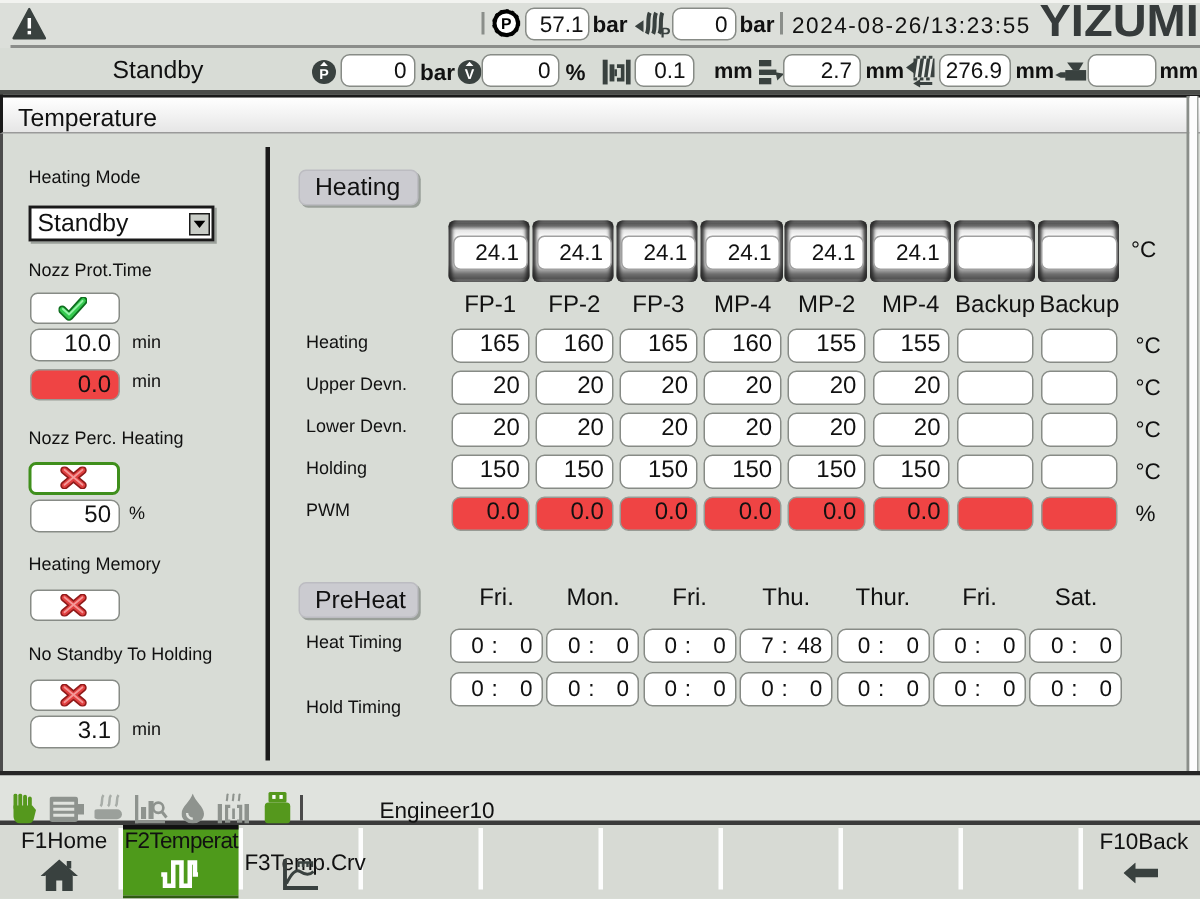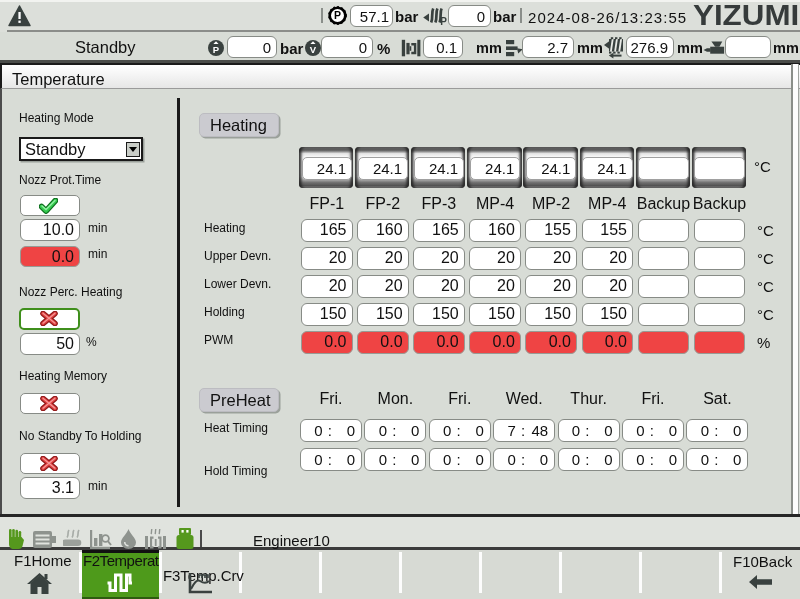--- a/index.html
+++ b/index.html
@@ -289,21 +289,21 @@
 <div class="gbox" style="left:469.3px;top:330.9px;width:51.5px;height:23px;font-size:16px;">0.0</div>
 <div class="gbox" style="left:525.4px;top:330.9px;width:51.5px;height:23px;font-size:16px;">0.0</div>
 <div class="gbox" style="left:581.5px;top:330.9px;width:51.5px;height:23px;font-size:16px;">0.0</div>
 <div class="gbox" style="left:637.6px;top:330.9px;width:51.5px;height:23px;font-size:16px;"></div>
 <div class="gbox" style="left:693.7px;top:330.9px;width:51.5px;height:23px;font-size:16px;"></div>
 <div class="unit" style="left:757px;top:334.4px;">%</div>
 <div class="seclbl" style="left:199px;top:388px;width:80px;height:24px;">PreHeat</div>
 <div class="hdr" style="left:299.0px;top:389.5px;width:64px;">Fri.</div>
 <div class="hdr" style="left:363.4px;top:389.5px;width:64px;">Mon.</div>
 <div class="hdr" style="left:427.8px;top:389.5px;width:64px;">Fri.</div>
-<div class="hdr" style="left:492.2px;top:389.5px;width:64px;">Wed.</div>
+<div class="hdr" style="left:492.2px;top:389.5px;width:64px;">Thu.</div>
 <div class="hdr" style="left:556.6px;top:389.5px;width:64px;">Thur.</div>
 <div class="hdr" style="left:621.0px;top:389.5px;width:64px;">Fri.</div>
 <div class="hdr" style="left:685.4px;top:389.5px;width:64px;">Sat.</div>
 <div class="tbox" style="left:300.0px;top:419px;width:62px;height:22.5px;padding:0 6px;">
 <span style="flex:1;text-align:right;">0</span>
     <span style="padding:0 1px;">&nbsp;:&nbsp;</span>
     <span style="flex:1.15;text-align:right;">0</span>
   </div>
 <div class="tbox" style="left:364.4px;top:419px;width:62px;height:22.5px;padding:0 6px;">
 <span style="flex:1;text-align:right;">0</span>

